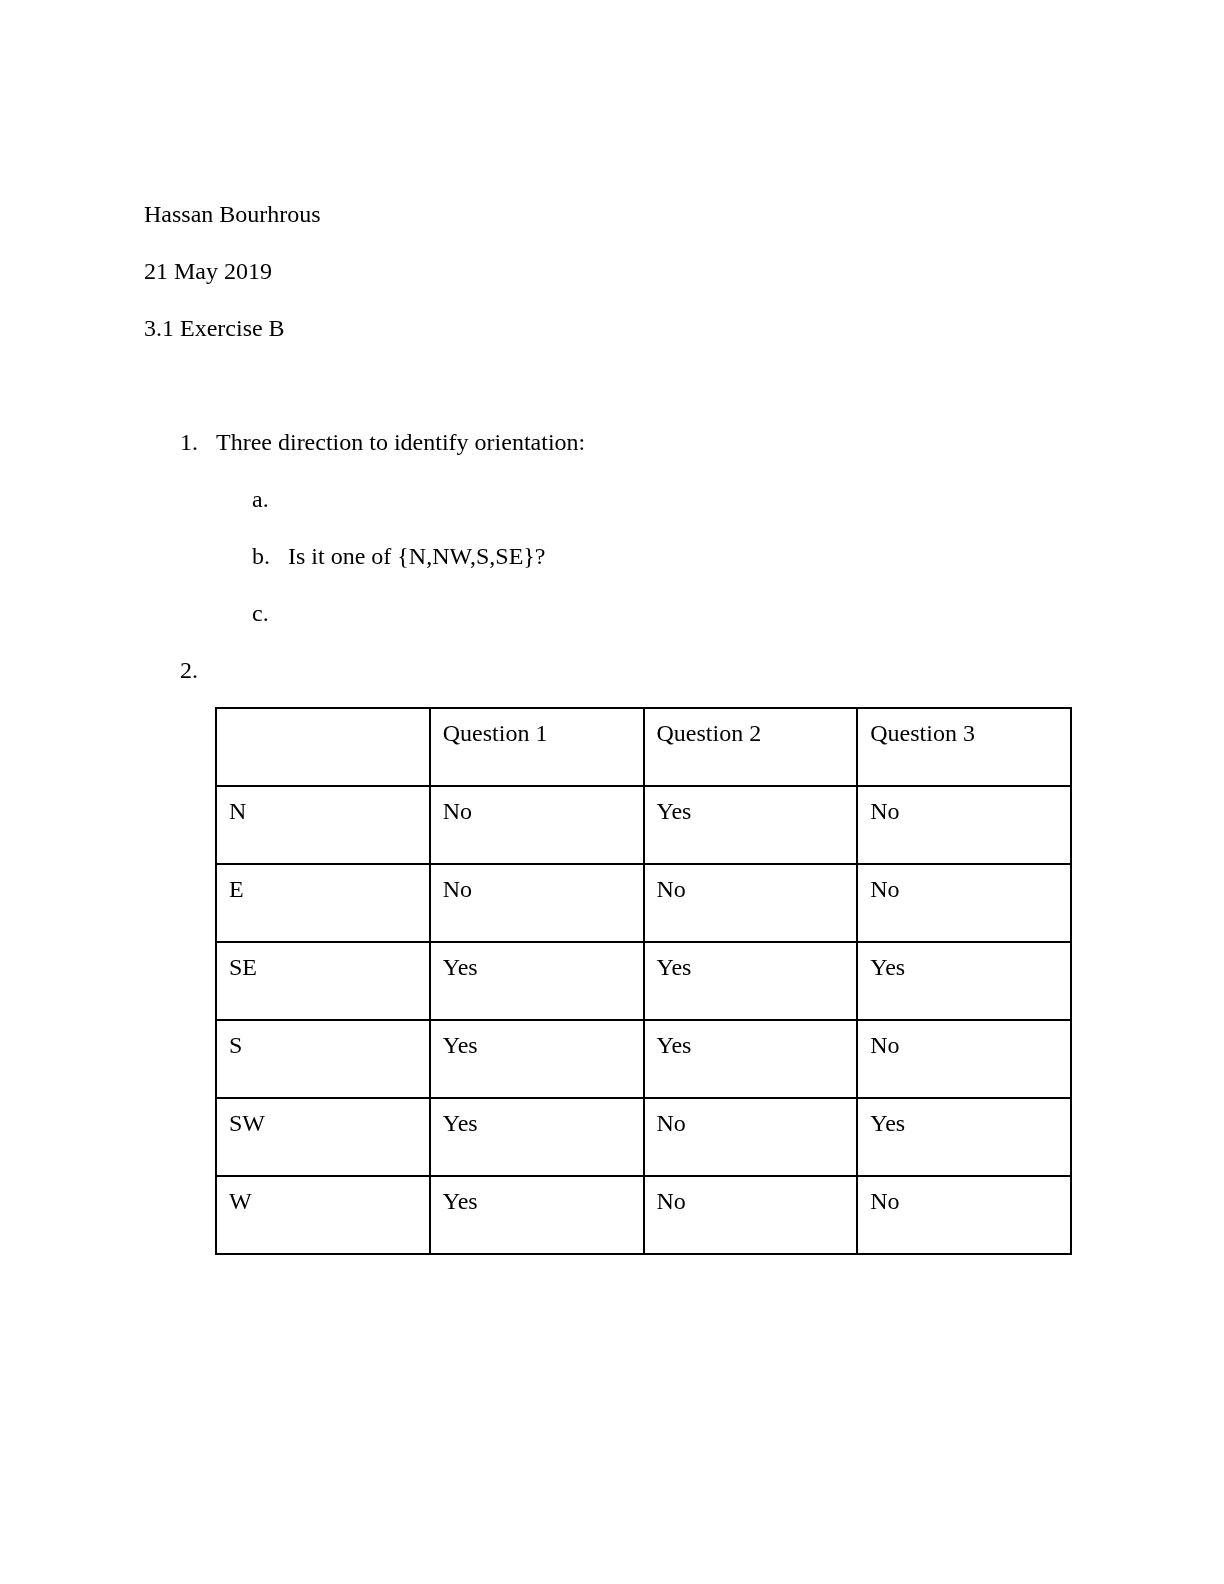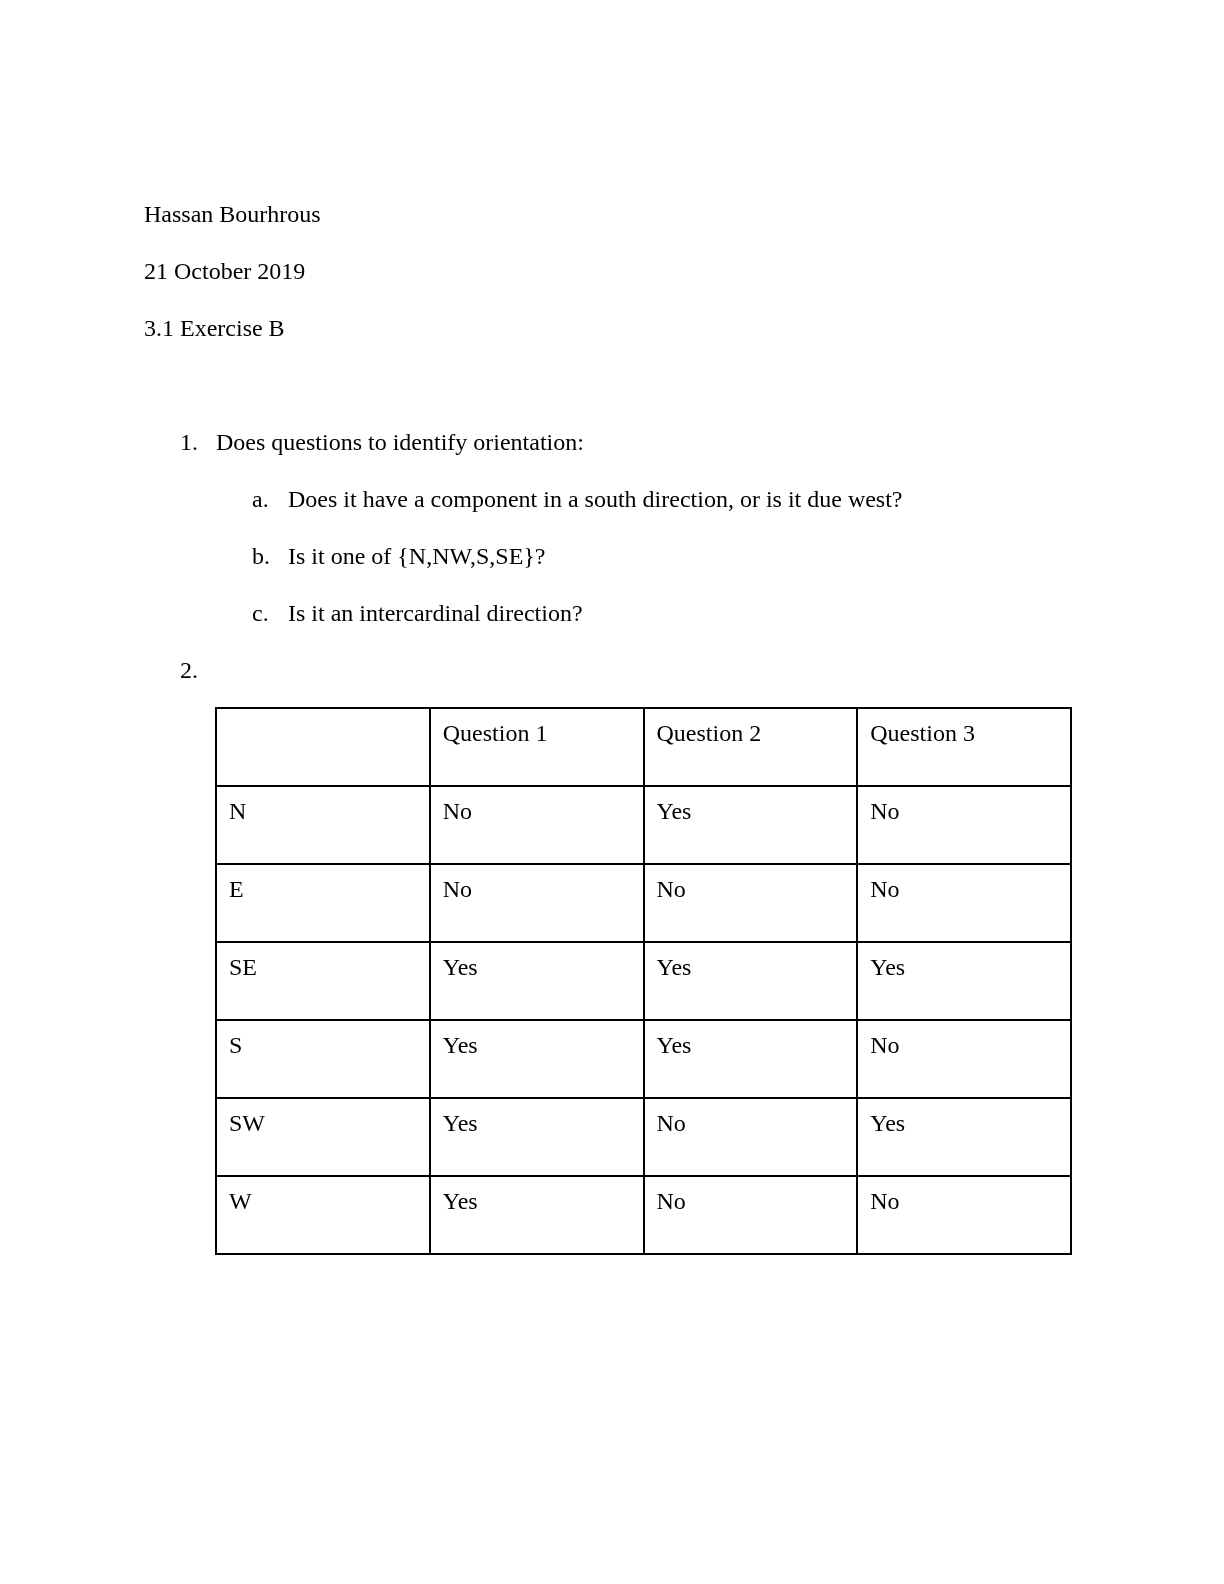--- a/index.html
+++ b/index.html
@@ -41,44 +41,42 @@
     line-height: 28px;
     font-size: 24px;
   }
 </style>
 </head>
 <body>
 
 <div class="page">
 
   <div class="hdr-line">Hassan Bourhrous</div>
-  <div class="hdr-line">21 October 2019</div>
+  <div class="hdr-line">21 May 2019</div>
 
   <div class="doc-title">3.1 Exercise B</div>
 
   <div class="spacer"></div>
 
   <div class="list-row l1">
     <span class="marker">1.</span>
-    <span class="item-text">Does questions to identify orientation:</span>
+    <span class="item-text">Three direction to identify orientation:</span>
   </div>
 
   <div class="list-row l2">
     <span class="marker">a.</span>
-    <span class="item-text">Does it have a component in a south direction, or is it due west?</span>
   </div>
 
   <div class="list-row l2">
     <span class="marker">b.</span>
     <span class="item-text">Is it one of {N,NW,S,SE}?</span>
   </div>
 
   <div class="list-row l2">
     <span class="marker">c.</span>
-    <span class="item-text">Is it an intercardinal direction?</span>
   </div>
 
   <div class="list-row l1">
     <span class="marker">2.</span>
   </div>
 
   <table class="dir-table">
     <tbody>
       <tr>
         <td></td>

